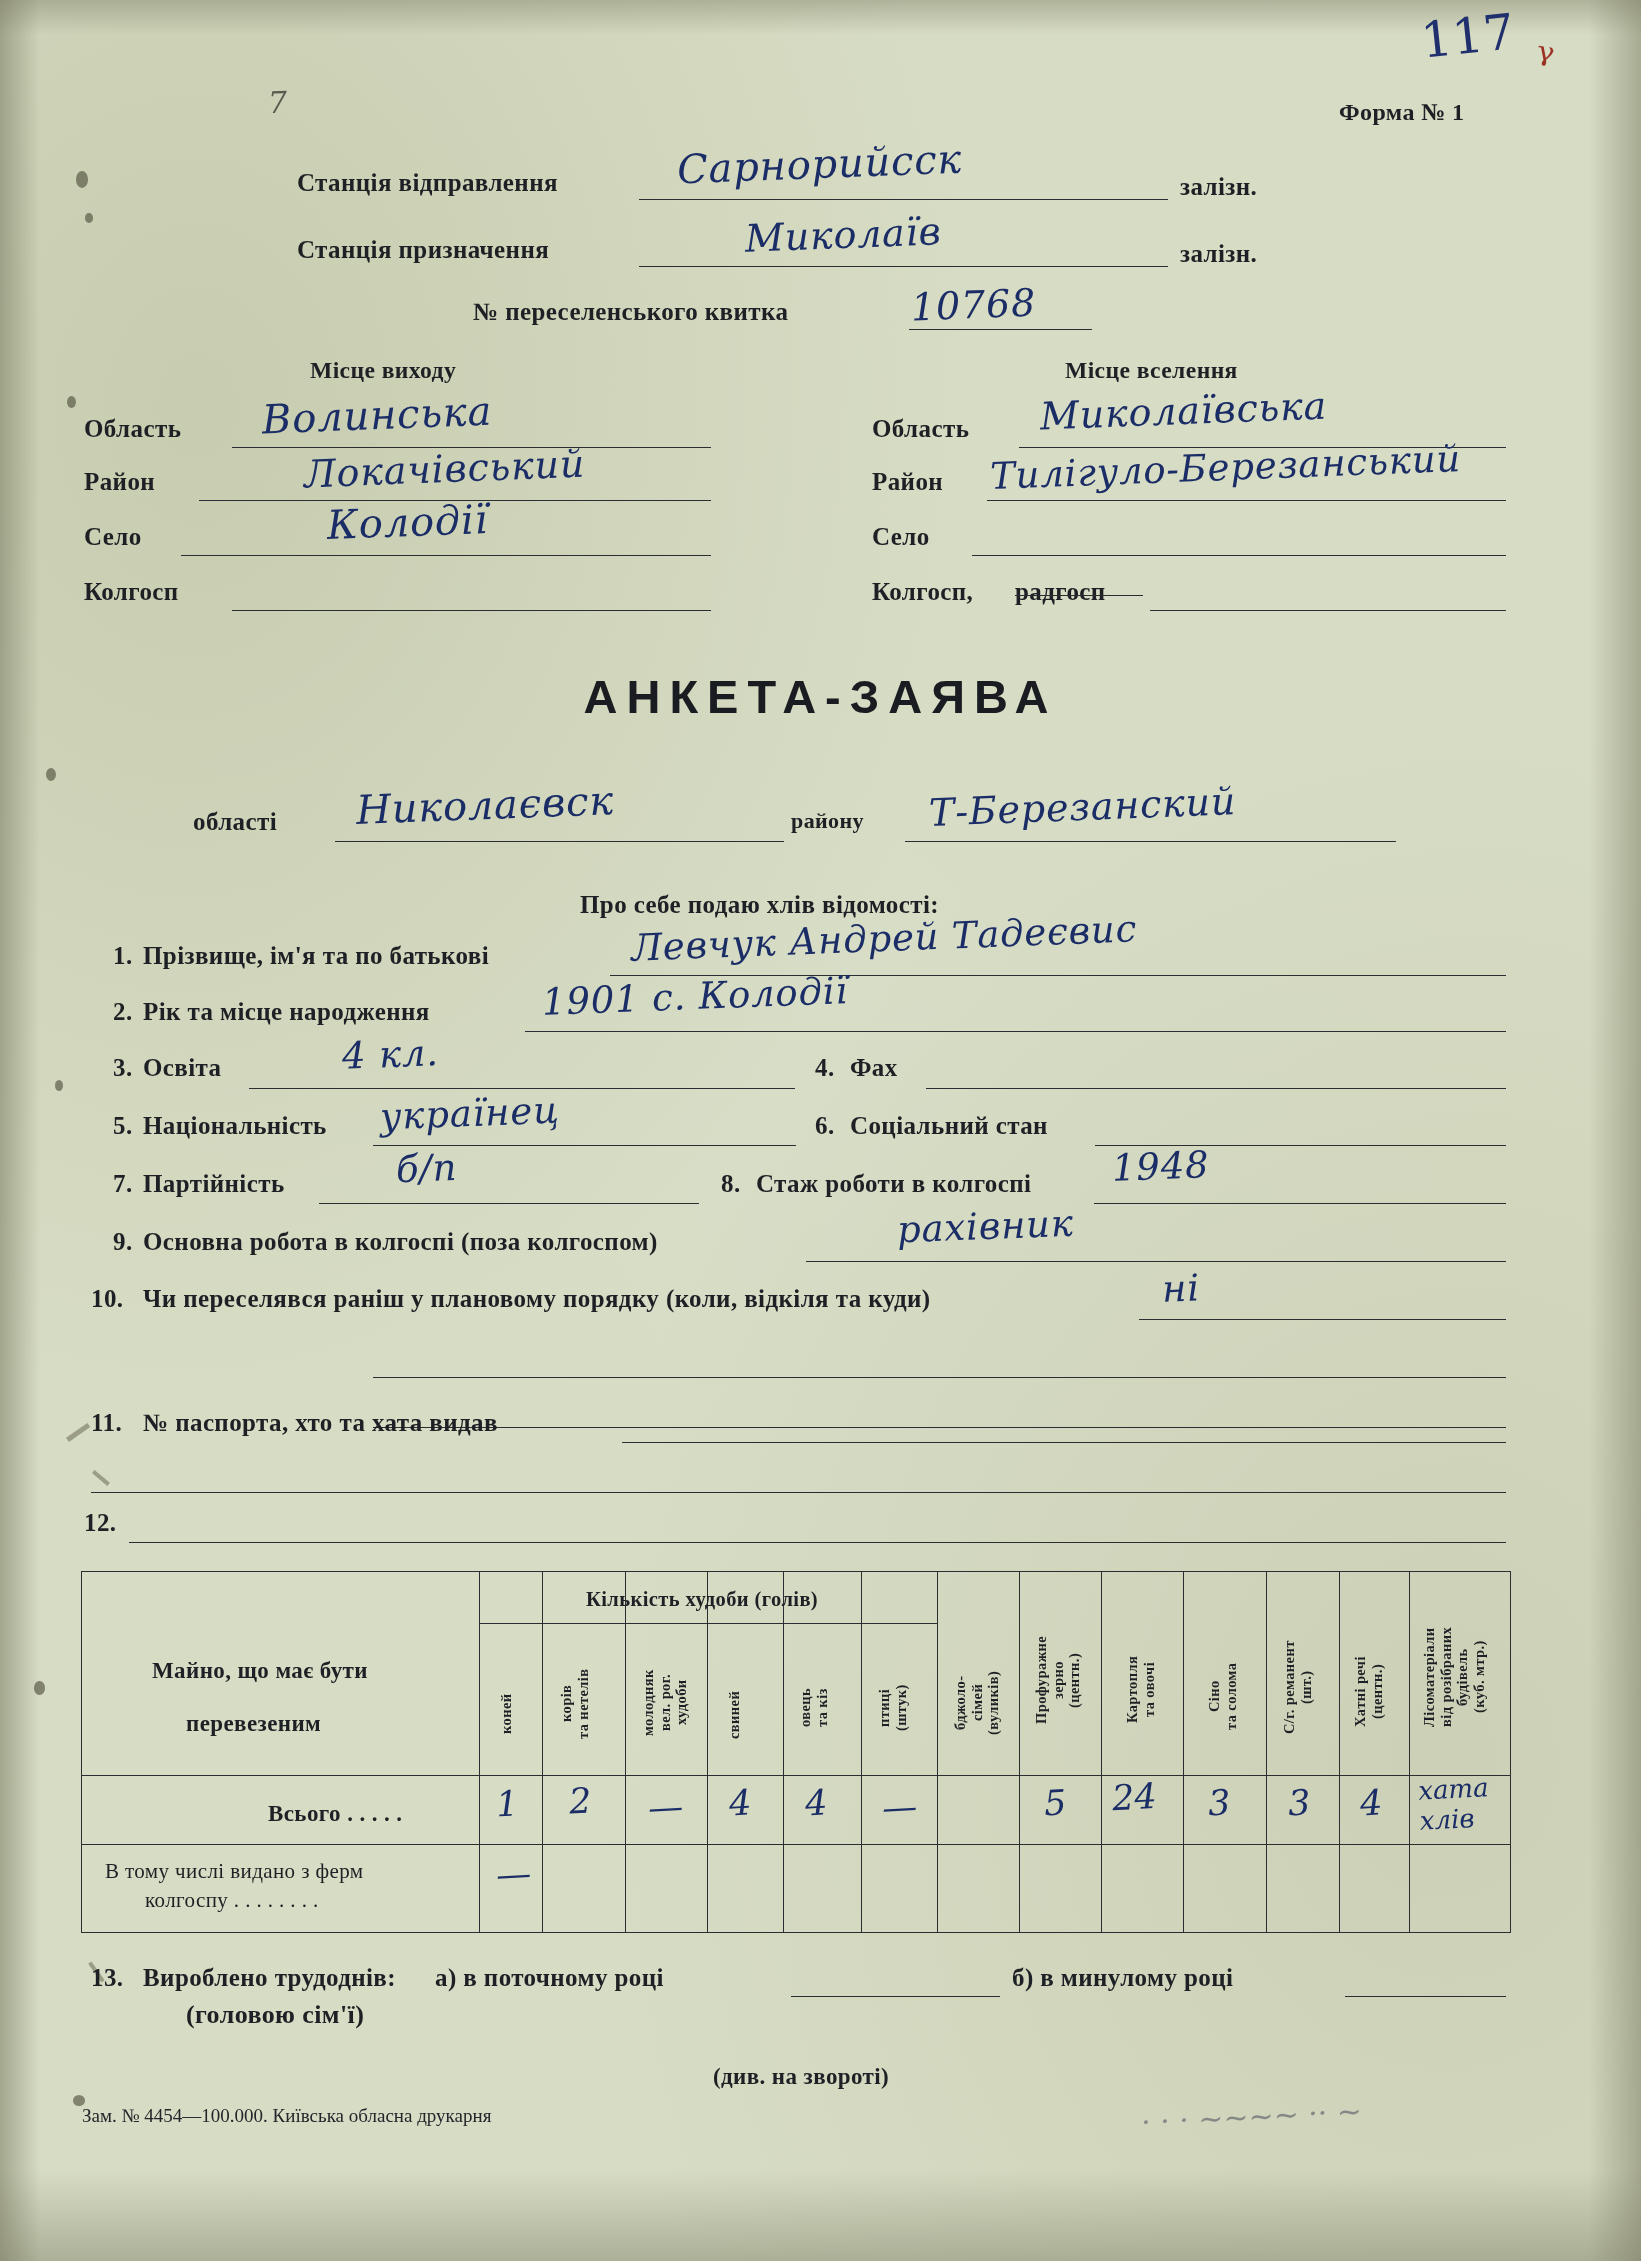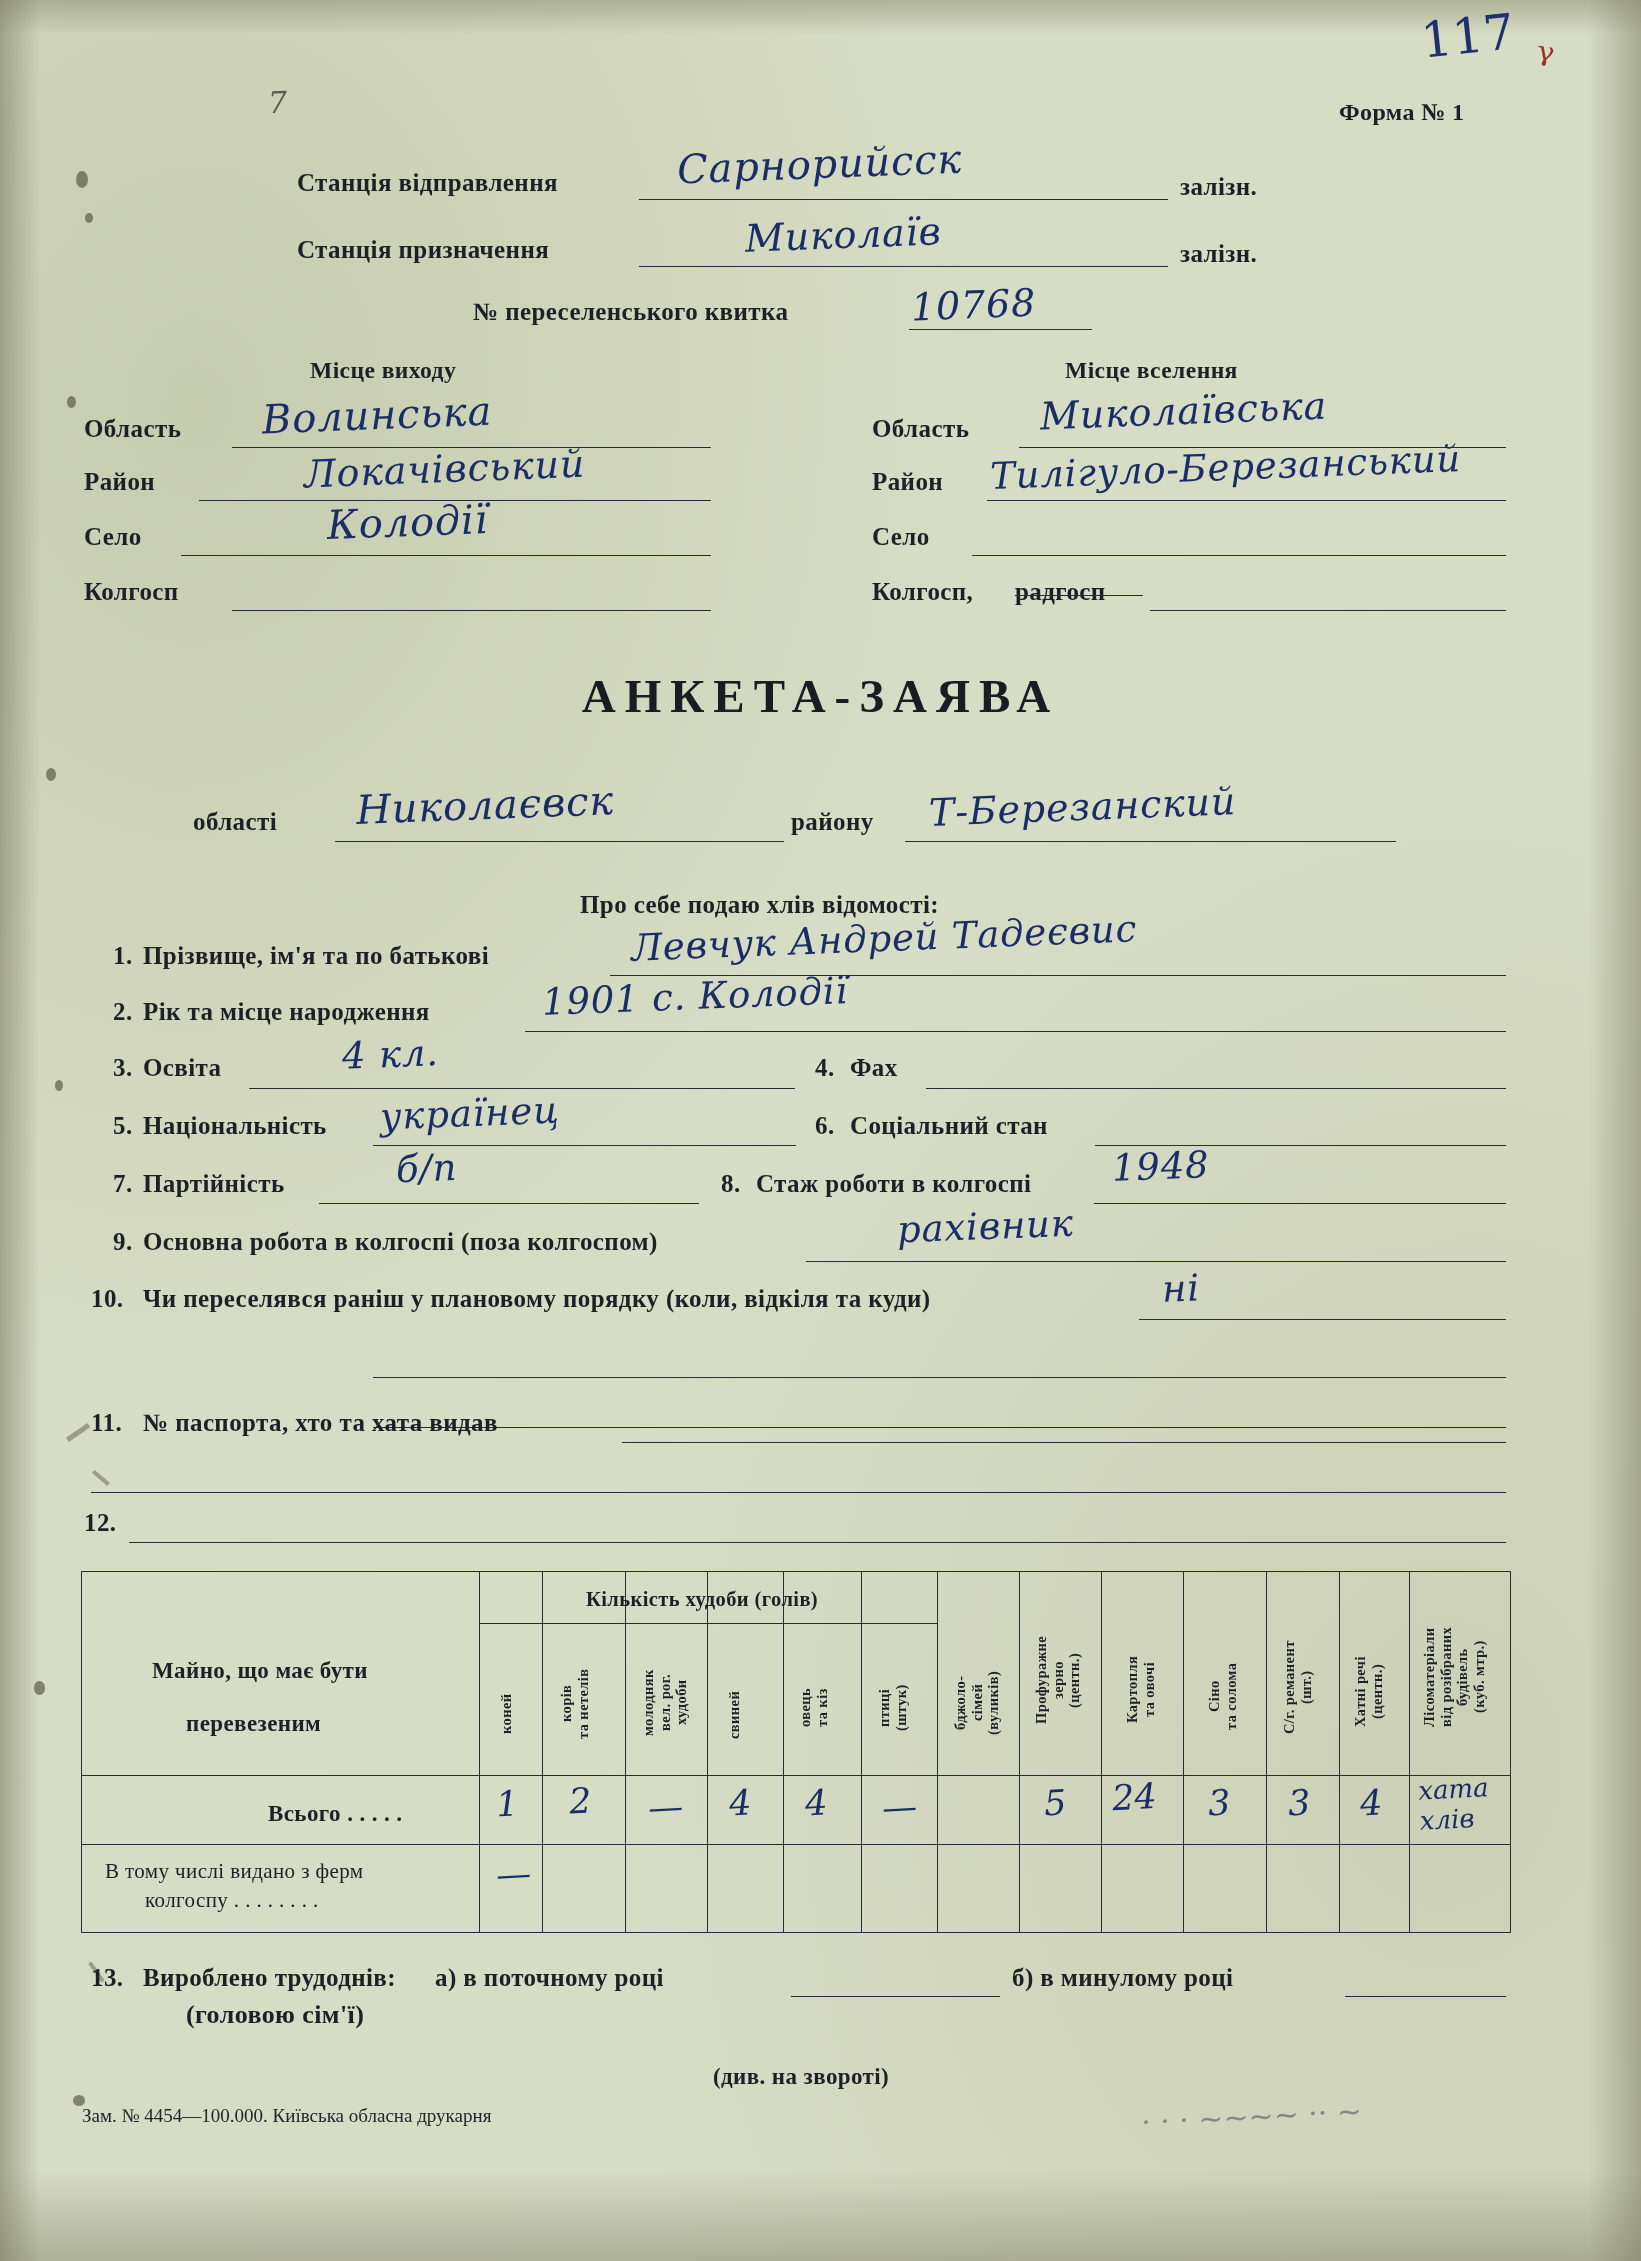--- a/index.html
+++ b/index.html
@@ -92,21 +92,21 @@
     font-family: "DejaVu Serif", serif;
     font-size: 47px;
     color: #9c3024;
     transform: rotate(8deg);
   }
 
   .title {
     position: absolute;
     width: 100%;
     text-align: center;
-    font-family: Liberation Serif, serif;
+    font-family: Liberation Sans, sans-serif;
     font-weight: bold;
     font-size: 47px;
     letter-spacing: 9px;
     color: #191c20;
   }
 
   
   .tbl {
     position: absolute;
     border: 1.5px solid #2a2d31;
@@ -234,21 +234,21 @@
   <div class="pr" style="left:872px;top:578px;font-size:25px;">Колгосп,</div>
   <div class="pr" style="left:1015px;top:578px;font-size:25px;">радгосп</div>
   <div class="line" style="left:1015px;top:595px;width:128px;border-bottom:1.5px solid #2a2d31;"></div>
   <div class="line" style="left:1150px;top:610px;width:356px;"></div>
 
   <div class="title" style="top:669px;">АНКЕТА-ЗАЯВА</div>
 
   <div class="pr" style="left:193px;top:808px;font-size:25px;">області</div>
   <div class="line" style="left:335px;top:841px;width:449px;"></div>
   <div class="hw" style="left:356px;top:782px;font-size:40px;">Николаєвск</div>
-  <div class="pr" style="left:791px;top:808px;font-size:25px;">району</div>
+  <div class="pr" style="left:791px;top:808px;font-size:22px;">району</div>
   <div class="line" style="left:905px;top:841px;width:491px;"></div>
   <div class="hw" style="left:929px;top:785px;font-size:38px;">Т-Березанский</div>
 
   <div class="pr" style="left:580px;top:891px;font-size:25px;">Про себе подаю хлів відомості:</div>
 
   <div class="pr" style="left:113px;top:942px;font-size:25px;">1.</div>
   <div class="pr" style="left:143px;top:942px;font-size:25px;">Прізвище, ім'я та по батькові</div>
   <div class="line" style="left:610px;top:975px;width:896px;"></div>
   <div class="hw" style="left:631px;top:917px;font-size:37px;">Левчук Андрей Тадеєвис</div>
 

